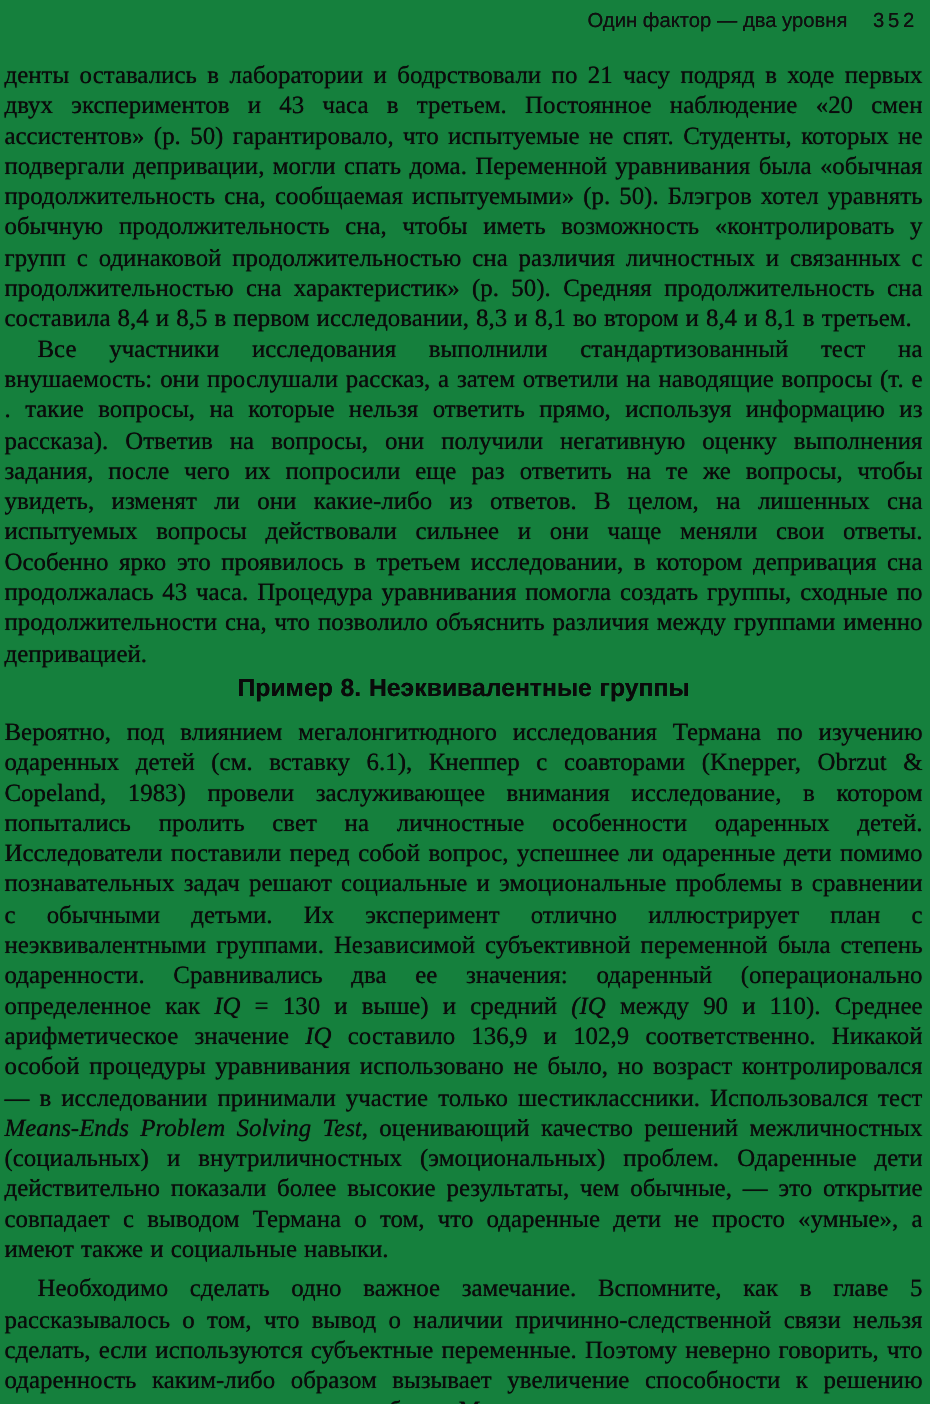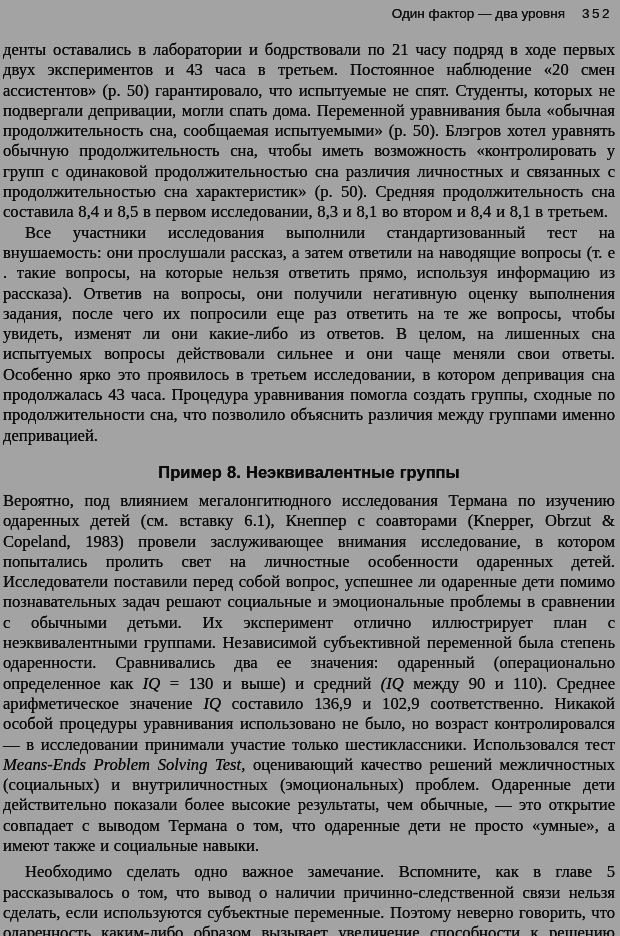--- a/index.html
+++ b/index.html
@@ -5,21 +5,21 @@
   html, body {
     margin: 0;
     padding: 0;
     background: #ffffff;
   }
   .page {
     position: relative;
     width: 620px;
     height: 936px;
     box-sizing: border-box;
-    background: #a3a3a3;
+    background: #15803d;
     color: #0b0b0b;
     padding: 6px 5px 0 3px;
     overflow: hidden;
   }
   .page-header {
     display: flex;
     justify-content: flex-end;
     align-items: baseline;
     font-family: "Liberation Sans", sans-serif;
     font-size: 13.5px;
@@ -55,21 +55,21 @@
   }
   .it {
     font-style: italic;
   }
   h2.section-heading {
     font-family: "Liberation Sans", sans-serif;
     font-weight: bold;
     font-size: 16.5px;
     line-height: 19px;
     text-align: center;
-    margin: 17px 0 9px 0;
+    margin: 4px 0 9px 0;
     color: #0a0a0a;
     text-shadow: 0 0 0.3px currentColor;
   }
 </style>
 </head>
 <body>
 
 <div class="page">
   <div class="page-header">
     <span class="running-title">Один фактор — два уровня</span>

